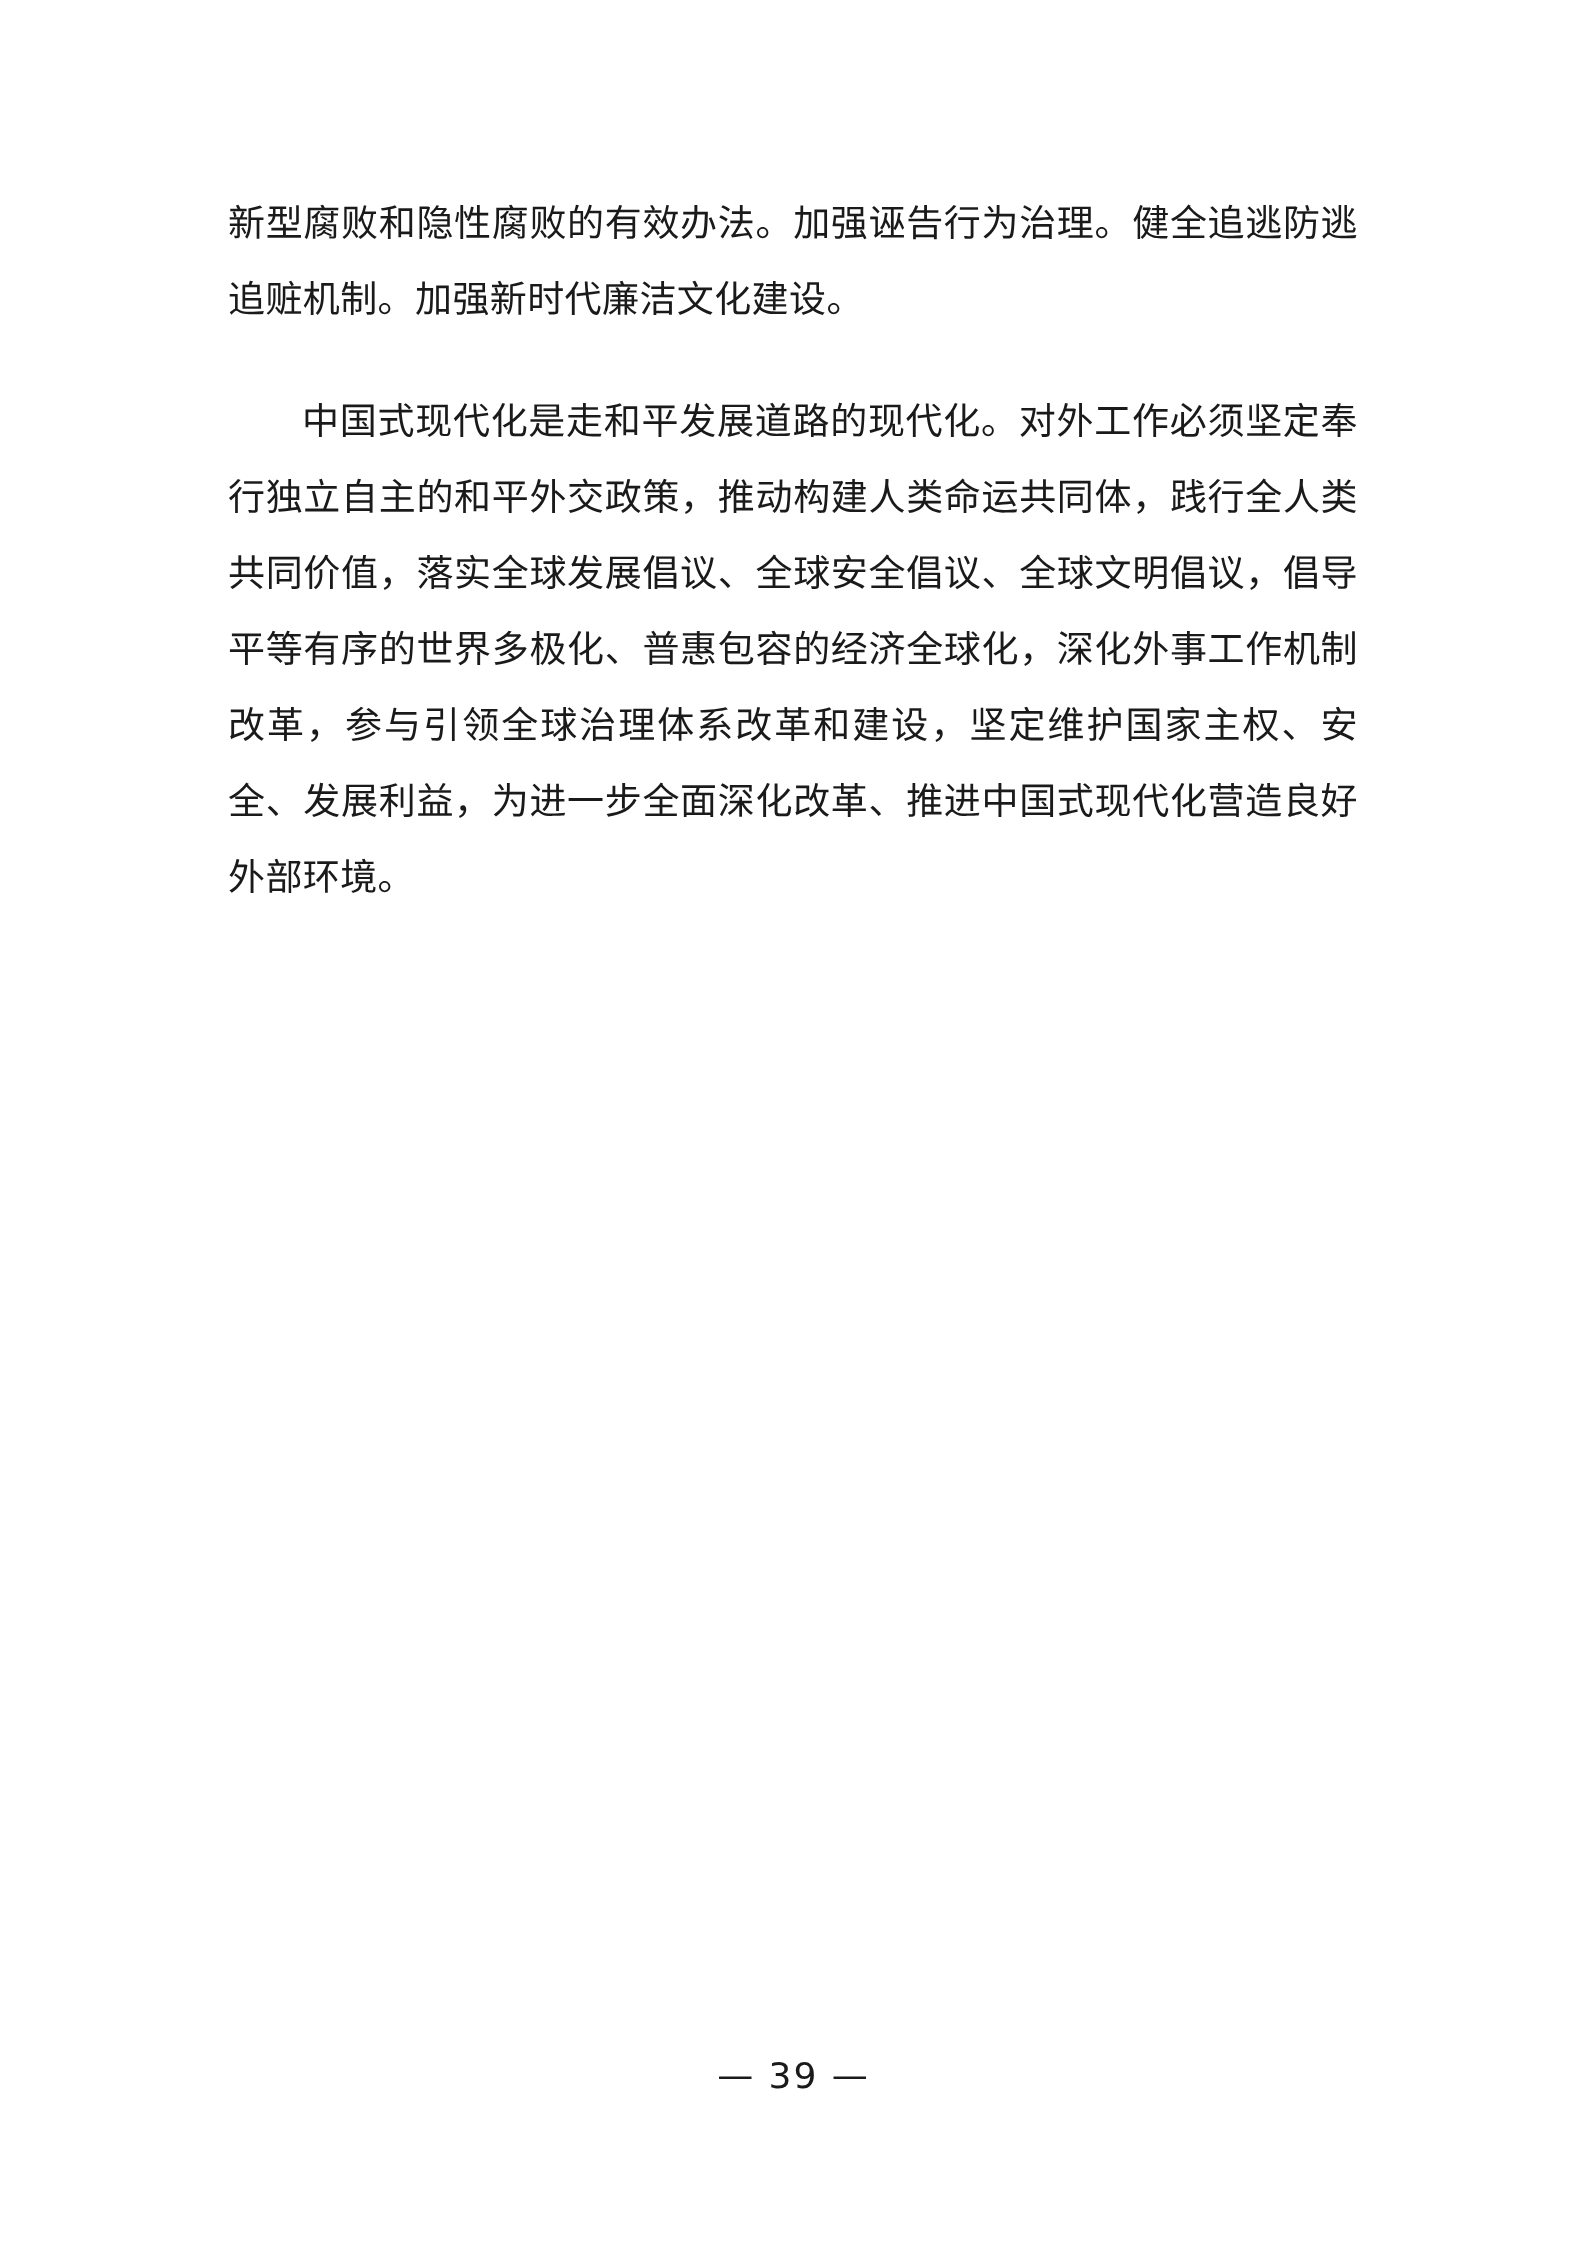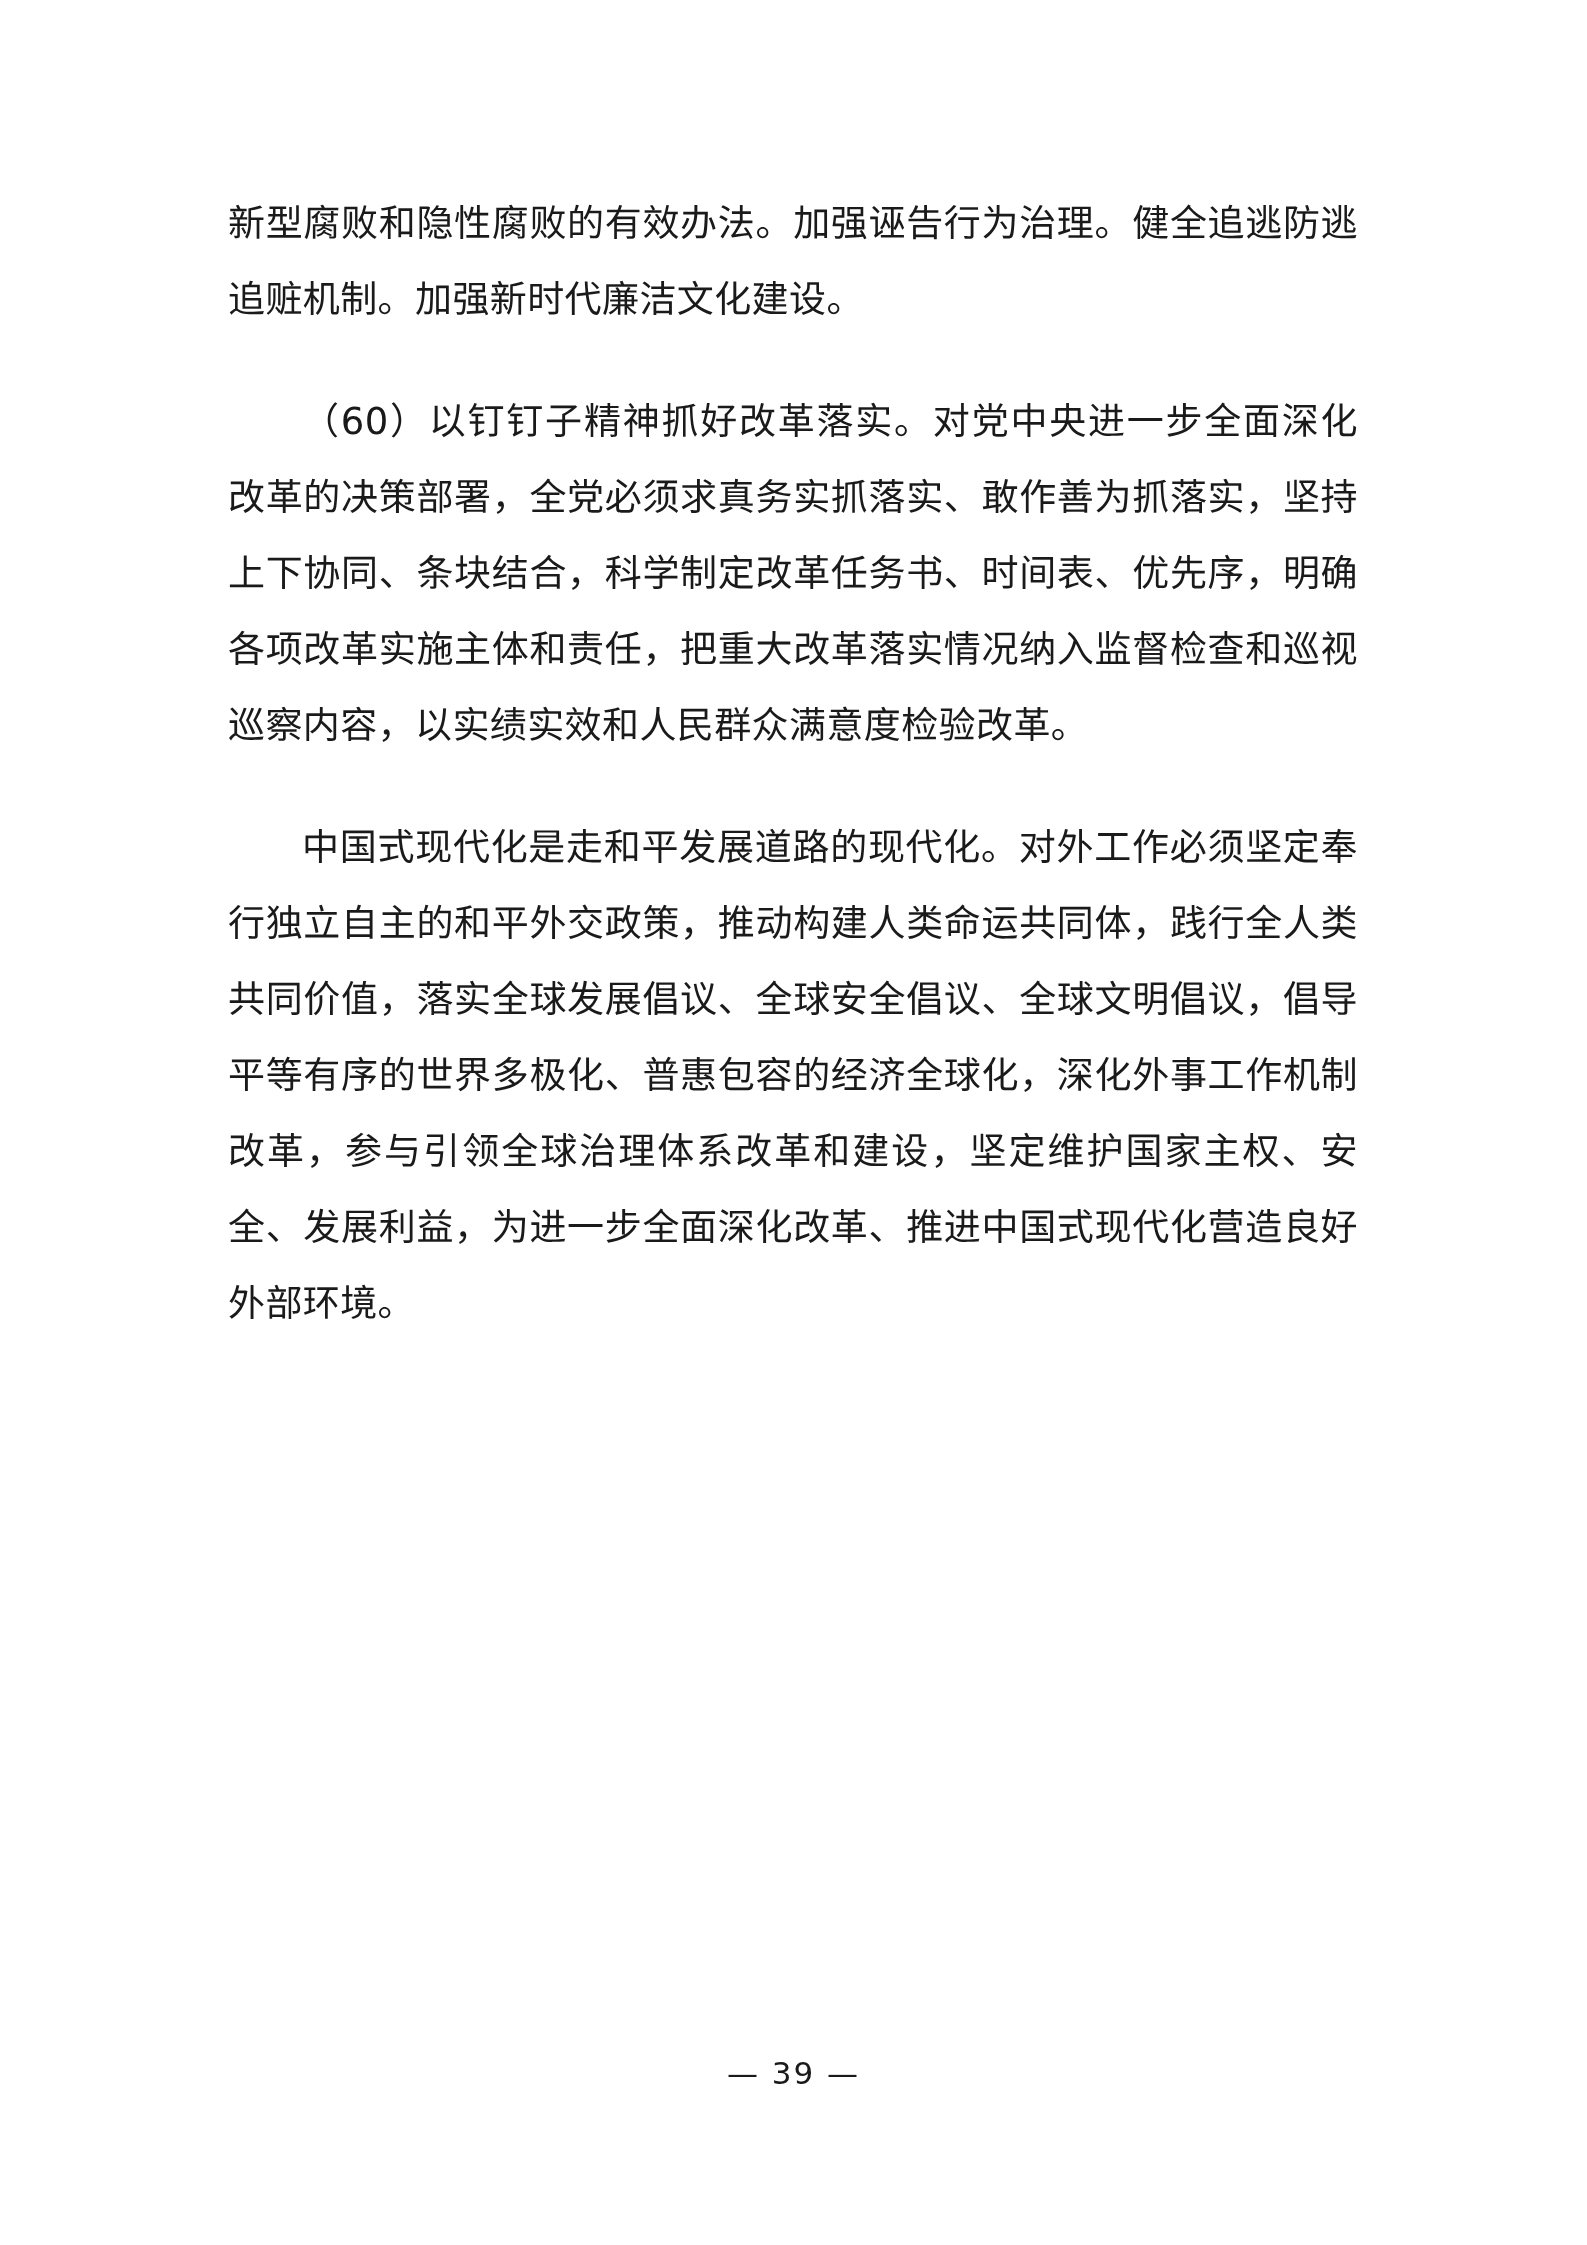--- a/index.html
+++ b/index.html
@@ -39,29 +39,28 @@
   }
   p.para:last-of-type {
     margin-bottom: 0;
   }
   .page-number {
     position: absolute;
     left: 0;
     right: 0;
     top: 2055px;
     text-align: center;
-    font-size: 31px;
+    font-size: 36px;
     letter-spacing: 2px;
     color: #1a1a1a;
     font-family: "DejaVu Sans", "Liberation Sans", sans-serif;
   }
 </style>
 </head>
 <body>
 
 <div class="page">
   <div class="content">
     <p class="para">新型腐败和隐性腐败的有效办法。加强诬告行为治理。健全追逃防逃追赃机制。加强新时代廉洁文化建设。</p>
-    <p class="para indent">（60）以钉钉子精神抓好改革落实。对党中央进一步全面深化改革的决策部署，全党必须求真务实抓落实、敢作善为抓落实，坚持上下协同、条块结合，科学制定改革任务书、时间表、优先序，明确各项改革实施主体和责任，把重大改革落实情况纳入监督检查和巡视巡察内容，以实绩实效和人民群众满意度检验改革。</p>
     <p class="para indent">中国式现代化是走和平发展道路的现代化。对外工作必须坚定奉行独立自主的和平外交政策，推动构建人类命运共同体，践行全人类共同价值，落实全球发展倡议、全球安全倡议、全球文明倡议，倡导平等有序的世界多极化、普惠包容的经济全球化，深化外事工作机制改革，参与引领全球治理体系改革和建设，坚定维护国家主权、安全、发展利益，为进一步全面深化改革、推进中国式现代化营造良好外部环境。</p>
   </div>
   <div class="page-number">— 39 —</div>
 </div>
 
 </body></html>

